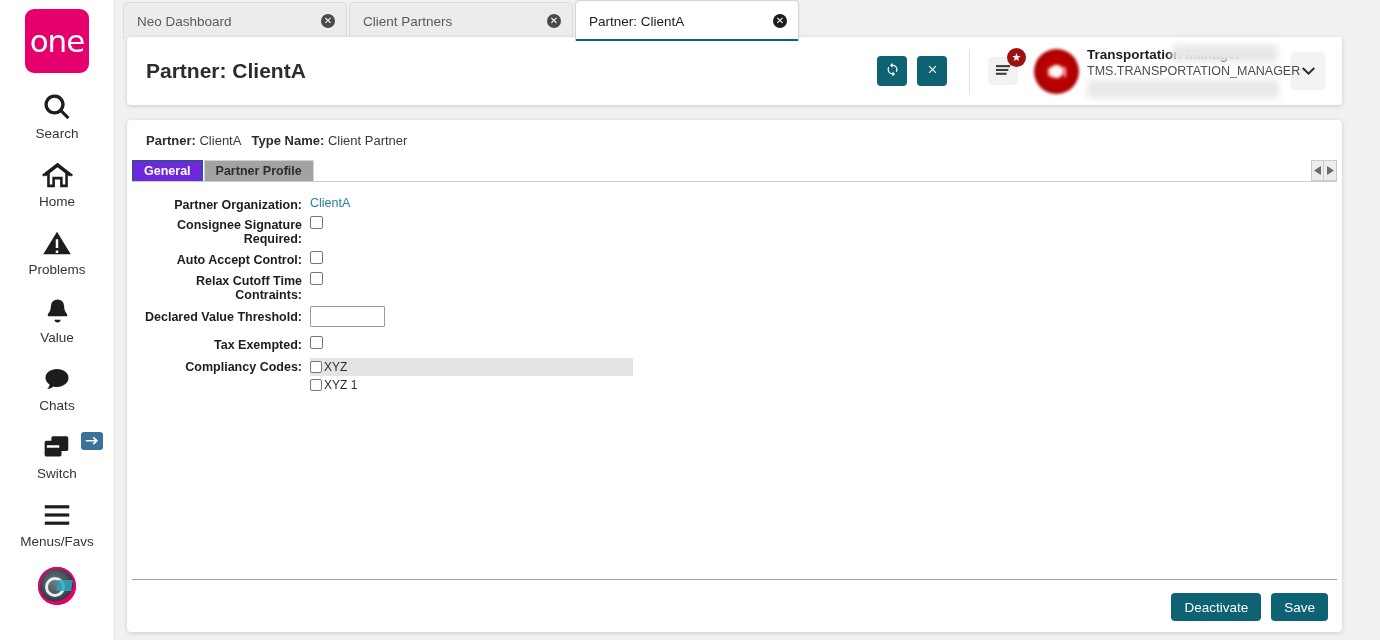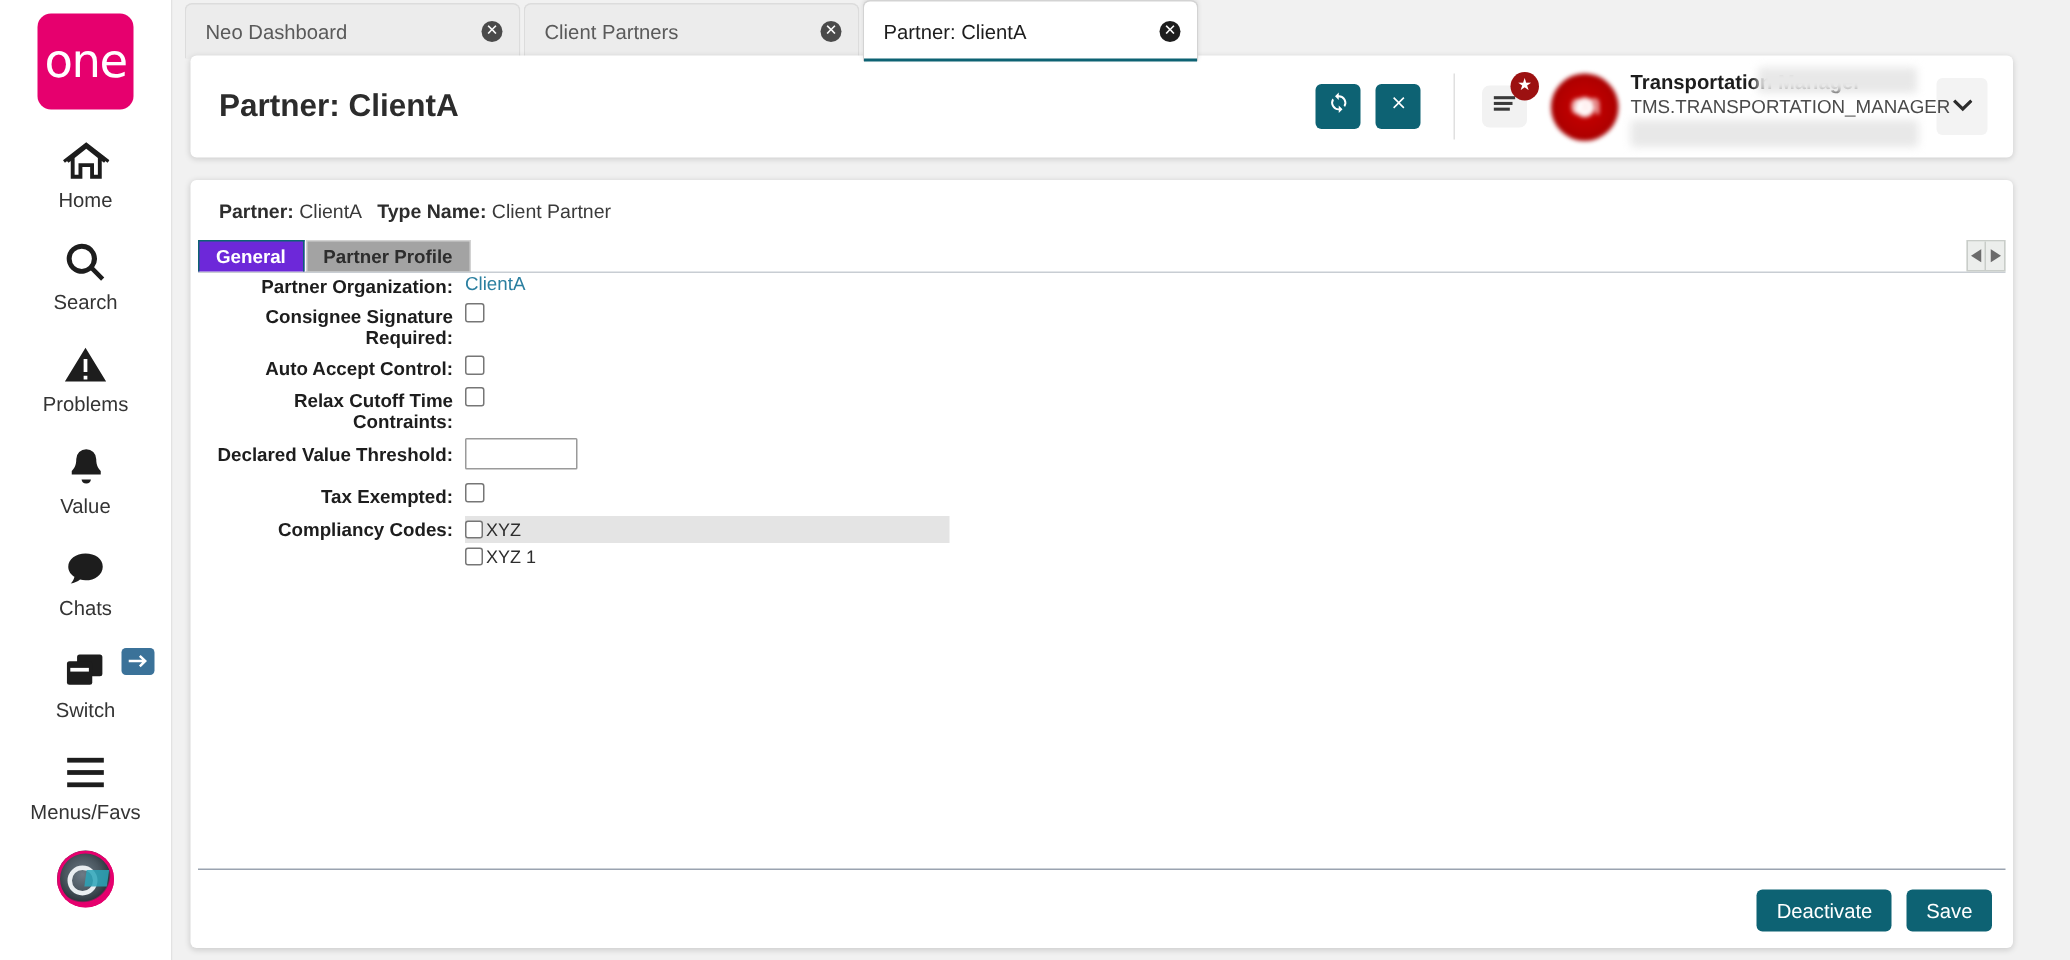--- a/index.html
+++ b/index.html
@@ -169,21 +169,21 @@
     position: absolute; right: 0; bottom: 0; display: flex;
     background: #e4e6e4; border: 1px solid #c9cdc9;
   }
   .scroll-arrow {
     width: 12px; height: 19px; display: flex; align-items: center; justify-content: center;
     border-right: 1px solid #c9cdc9; cursor: pointer; background: #eceeec;
   }
   .scroll-arrow:last-child { border-right: none; }
 
   
-  #form { }
+  #form { margin-top: 14px; }
   .frow { display: flex; align-items: flex-start; margin-bottom: 3px; }
   .flabel {
     width: 183px; text-align: right; padding-right: 8px;
     font-size: 12.5px; font-weight: bold; color: #1d1d1d;
     padding-top: 2px;
   }
   .fval { font-size: 12.5px; }
   .link { color: #2b7fa0; cursor: pointer; }
   .cb {
     width: 13px; height: 13px; border: 1px solid #767676;
@@ -222,35 +222,35 @@
 <body>
 
 <div id="sidebar">
 
   <div id="brand-logo">
     <span>one</span>
   </div>
 
   <div class="nav-item">
     <span class="nav-ico">
+      <svg width="30" height="30" viewBox="0 0 24 24">
+          <path d="M10 2a8 8 0 1 0 4.9 14.3l5.4 5.4 1.7-1.7-5.4-5.4A8 8 0 0 0 10 2zm0 2.6a5.4 5.4 0 1 1 0 10.8 5.4 5.4 0 0 1 0-10.8z"></path>
+        </svg>
+    </span>
+    <span class="nav-label">Search</span>
+  </div>
+
+  <div class="nav-item">
+    <span class="nav-ico">
       <svg width="31" height="31" viewBox="0 0 24 24">
           <path d="M12 3 1.5 11.2l1.3 1.6L4 11.9V21h6v-6h4v6h6v-9.1l1.2.9 1.3-1.6L12 3zm0 2.6 6 4.7V19h-2v-6H8v6H6v-8.7l6-4.7z"></path>
           <path d="M12 2.2 0 11.5l1 1.3L12 4.3l11 8.5 1-1.3z"></path>
         </svg>
     </span>
     <span class="nav-label">Home</span>
-  </div>
-
-  <div class="nav-item">
-    <span class="nav-ico">
-      <svg width="30" height="30" viewBox="0 0 24 24">
-          <path d="M10 2a8 8 0 1 0 4.9 14.3l5.4 5.4 1.7-1.7-5.4-5.4A8 8 0 0 0 10 2zm0 2.6a5.4 5.4 0 1 1 0 10.8 5.4 5.4 0 0 1 0-10.8z"></path>
-        </svg>
-    </span>
-    <span class="nav-label">Search</span>
   </div>
 
   <div class="nav-item">
     <span class="nav-ico">
       <svg width="30" height="30" viewBox="0 0 24 24">
           <path d="M12 3 1 21h22L12 3zm-1 6h2v7h-2V9zm0 9h2v2h-2v-2z"></path>
         </svg>
     </span>
     <span class="nav-label">Problems</span>
   </div>

